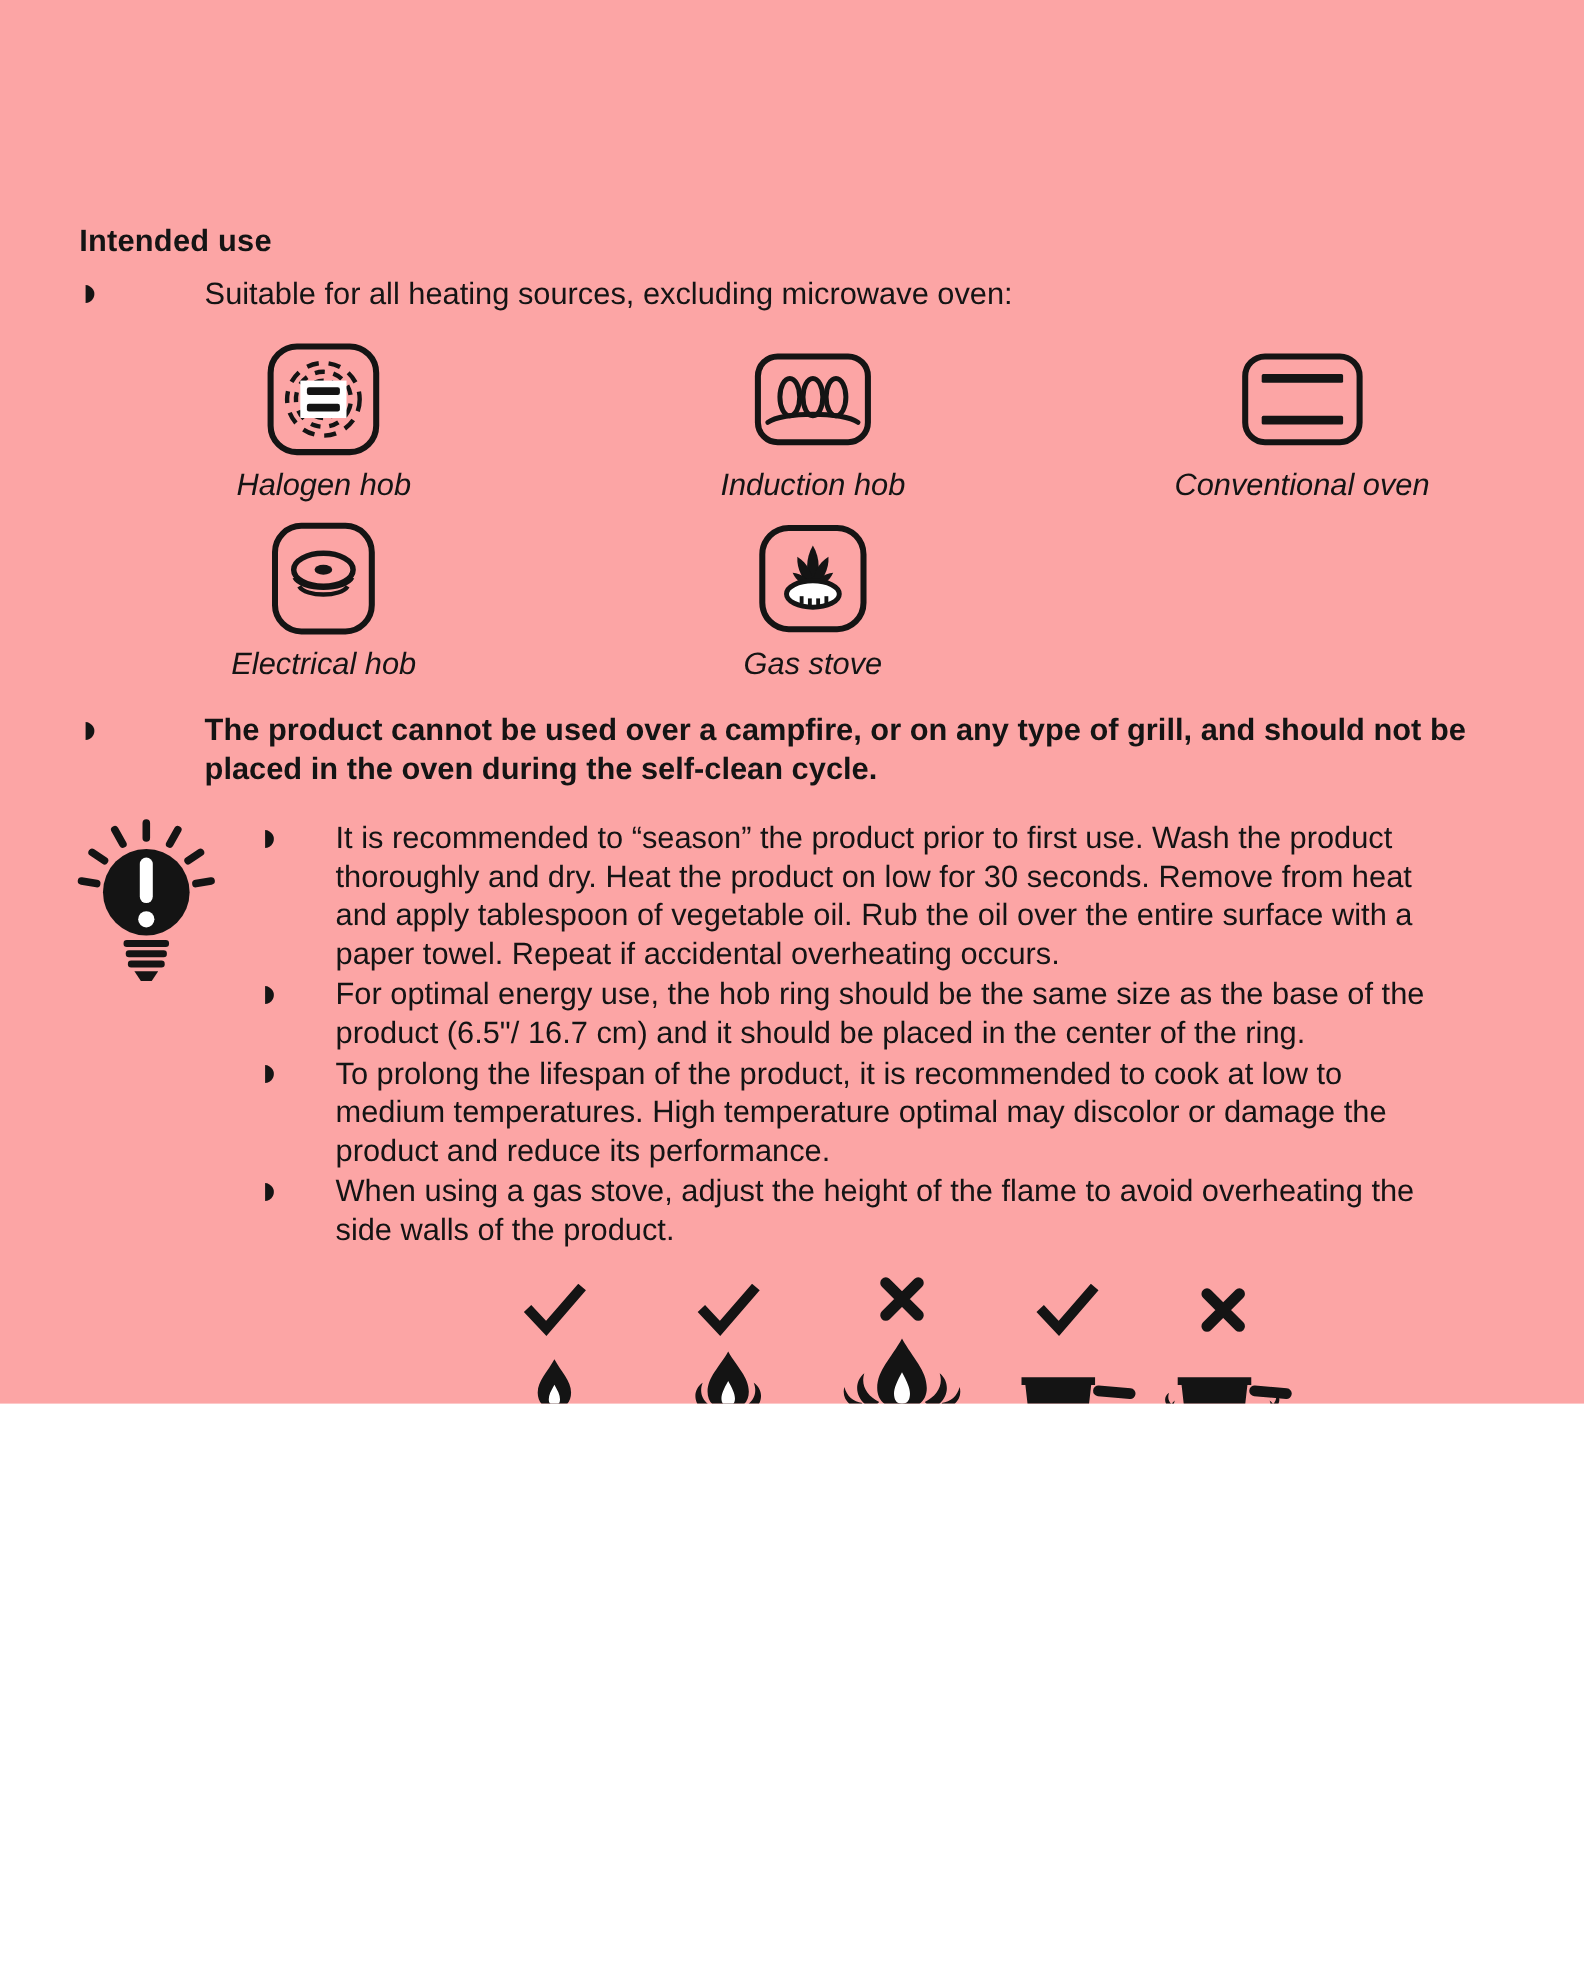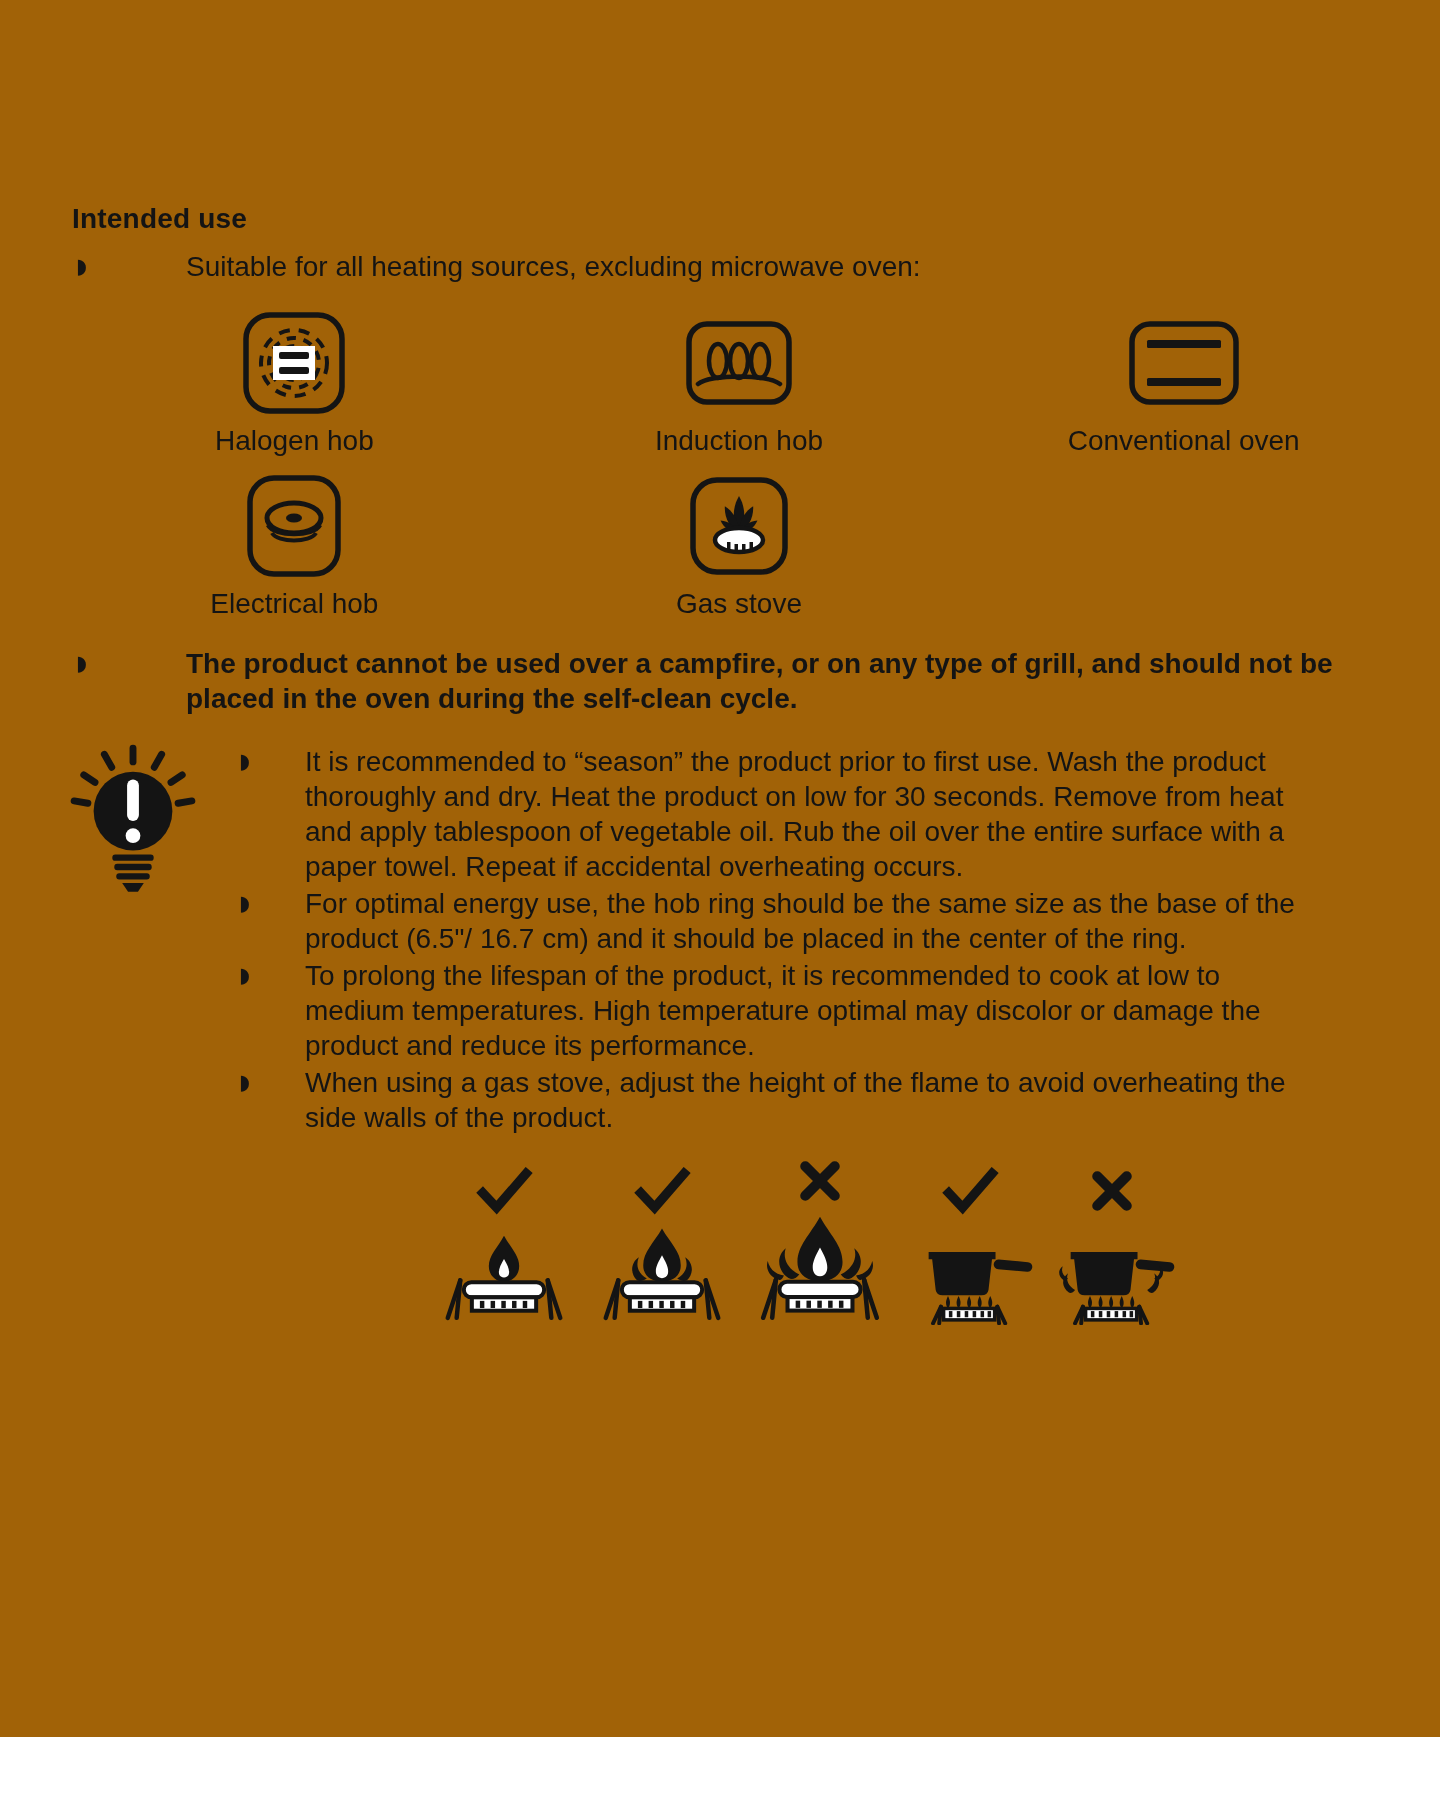--- a/index.html
+++ b/index.html
@@ -2,41 +2,41 @@
 <html><head>
 <meta charset="utf-8">
 <style>
   * { margin:0; padding:0; box-sizing:border-box; }
   html,body { background:#ffffff; }
   body {
     width:1440px; height:1800px;
     font-family:"Liberation Sans","DejaVu Sans",sans-serif;
     color:#141414;
   }
-  .page { position:relative; width:1440px; height:1737px; background:#a16207; padding:203px 60px 0 72px; overflow:hidden; }
+  .page { position:relative; width:1440px; height:1276px; background:#fca5a5; padding:203px 60px 0 72px; overflow:hidden; }
 
   .h1 { font-size:28px; font-weight:700; letter-spacing:.2px; }
 
   .bullet-row { display:flex; align-items:flex-start; }
   .bullet-marker {
     flex:0 0 72px; font-size:21px; line-height:35px; padding-left:4px;
     font-family:"DejaVu Sans",sans-serif;
   }
   .bullet-text { font-size:28px; line-height:35px;margin-left:42px; }
   .mt14 { margin-top:14px; }
   .mt26 { margin-top:26px; }
 
   
   .src-grid {
     width:1334px; margin-top:26px;
     display:grid; grid-template-columns:repeat(3,1fr); row-gap:16px;
   }
   .src-cell { display:flex; flex-direction:column; align-items:center; }
   .src-iconbox { height:106px; display:flex; align-items:center; justify-content:center; }
-  .src-label { margin-top:9px; font-size:28px; line-height:32px; }
+  .src-label { margin-top:9px; font-size:28px; line-height:32px;font-style:italic; }
 
   
   .tip-section { display:flex; margin-top:28px; }
   .bulb-wrap { flex:0 0 128px; margin-left:-3px; }
   .tip-list { margin-left:42px; width:1134px; }
   .tip-item { display:flex; margin-bottom:2px; }
   .tip-marker { flex:0 0 66px; font-size:21px; line-height:35px; font-family:"DejaVu Sans",sans-serif; }
   .tip-text { font-size:28px; line-height:35px; width:1000px; }
 
   

